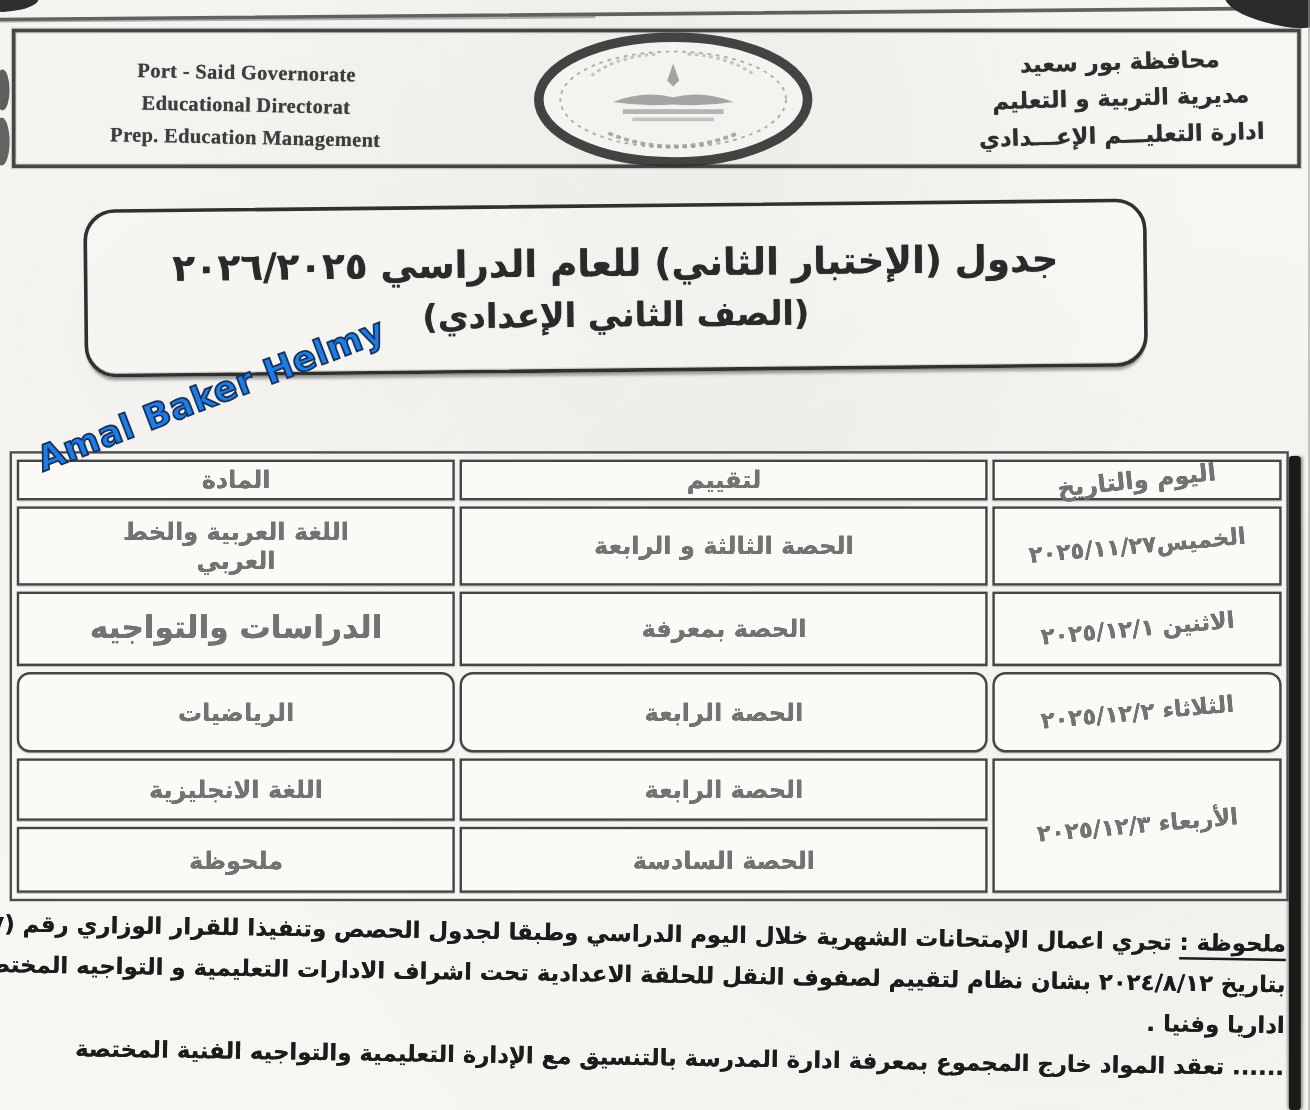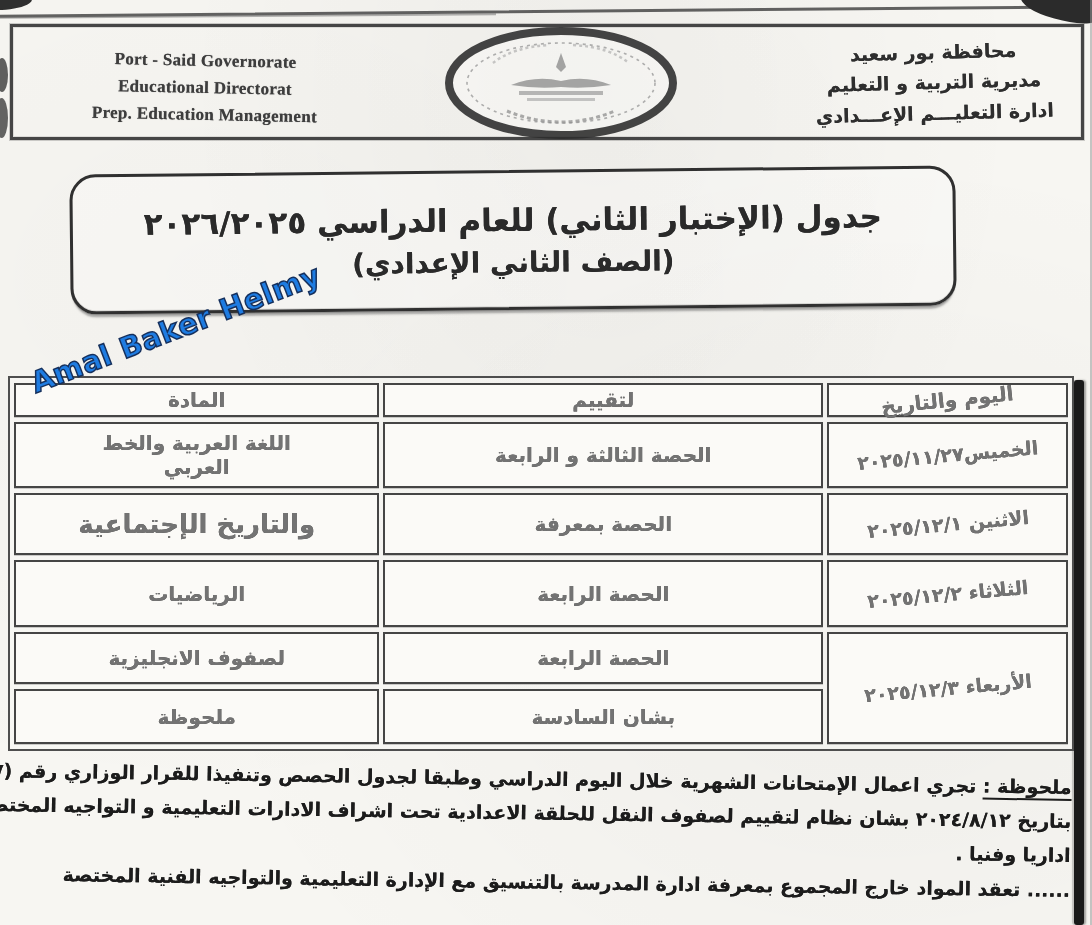--- a/index.html
+++ b/index.html
@@ -39,21 +39,21 @@
   .table-wrap{position:absolute;left:8px;top:376px;width:1062px;border:2px solid #4e4e4e;background:rgba(255,255,255,.2);}
   table.sched{width:100%;border-collapse:separate;border-spacing:4px 5px;direction:rtl;}
   table.sched td,table.sched th{border:2px solid #454545;background:#fbfaf7;font-weight:bold;color:#737373;text-align:center;vertical-align:middle;padding:2px 6px;text-shadow:0 0 .5px #444;box-shadow:0 1px 0 rgba(0,0,0,.18);}
   th.h-cell{height:26px;font-size:20px;}
   td.c-date{font-size:19px;}
   td.c-date .tilt{display:inline-block;transform:rotate(-5deg);white-space:nowrap;}
   th.h-date .tilt{display:inline-block;transform:rotate(-6deg);}
   td.c-time{font-size:20px;}
   td.c-subj{font-size:20px;}
   td.c-subj .wrapnarrow{display:inline-block;max-width:250px;}
-  tr.r1 td{height:58px;} tr.r2 td{height:54px;} tr.r3 td{height:59px;} tr.r4 td{height:44px;} tr.r5 td{height:47px;}
+  tr.r1 td{height:58px;} tr.r2 td{height:54px;} tr.r3 td{height:59px;border-radius:11px;} tr.r4 td{height:44px;} tr.r5 td{height:47px;}
   td.big{font-size:26px;letter-spacing:.5px;}
   
   .notes{position:absolute;right:20px;left:12px;top:770px;direction:rtl;text-align:right;font-weight:bold;font-size:19px;line-height:1.8;color:#1c1c1c;transform:rotate(0.9deg);transform-origin:right top;text-shadow:0 0 .5px #333;}
   .notes .u{border-bottom:2px solid #1c1c1c;padding-bottom:1px;}
   .notes .ln{white-space:nowrap;}
 </style>
 </head>
 <body>
 
 <div class="page">
@@ -114,34 +114,34 @@
         <th class="h-cell">المادة</th>
       </tr>
       <tr class="r1">
         <td class="c-date"><span class="tilt">الخميس٢٠٢٥/١١/٢٧</span></td>
         <td class="c-time">الحصة الثالثة و الرابعة</td>
         <td class="c-subj"><span class="wrapnarrow">اللغة العربية والخط العربي</span></td>
       </tr>
       <tr class="r2">
         <td class="c-date"><span class="tilt">الاثنين ٢٠٢٥/١٢/١</span></td>
         <td class="c-time">الحصة بمعرفة</td>
-        <td class="c-subj big">والتاريخ الإجتماعية</td>
+        <td class="c-subj big">الدراسات والتواجيه</td>
       </tr>
       <tr class="r3">
         <td class="c-date"><span class="tilt">الثلاثاء ٢٠٢٥/١٢/٢</span></td>
         <td class="c-time">الحصة الرابعة</td>
         <td class="c-subj">الرياضيات</td>
       </tr>
       <tr class="r4">
         <td class="c-date" rowspan="2"><span class="tilt">الأربعاء ٢٠٢٥/١٢/٣</span></td>
         <td class="c-time">الحصة الرابعة</td>
-        <td class="c-subj">لصفوف الانجليزية</td>
+        <td class="c-subj">اللغة الانجليزية</td>
       </tr>
       <tr class="r5">
-        <td class="c-time">بشان السادسة</td>
+        <td class="c-time">الحصة السادسة</td>
         <td class="c-subj">ملحوظة</td>
       </tr>
     </tbody>
       </table>
   </div>
 
   <div class="notes">
     <div class="ln"><span class="u">ملحوظة :</span><span> تجري اعمال الإمتحانات الشهرية خلال اليوم الدراسي وطبقا لجدول الحصص وتنفيذا للقرار الوزاري رقم (١٣٧)</span></div>
     <div class="ln">بتاريخ ٢٠٢٤/٨/١٢ بشان نظام لتقييم لصفوف النقل للحلقة الاعدادية تحت اشراف الادارات التعليمية و التواجيه المختصة</div>
     <div class="ln">اداريا وفنيا .</div>

